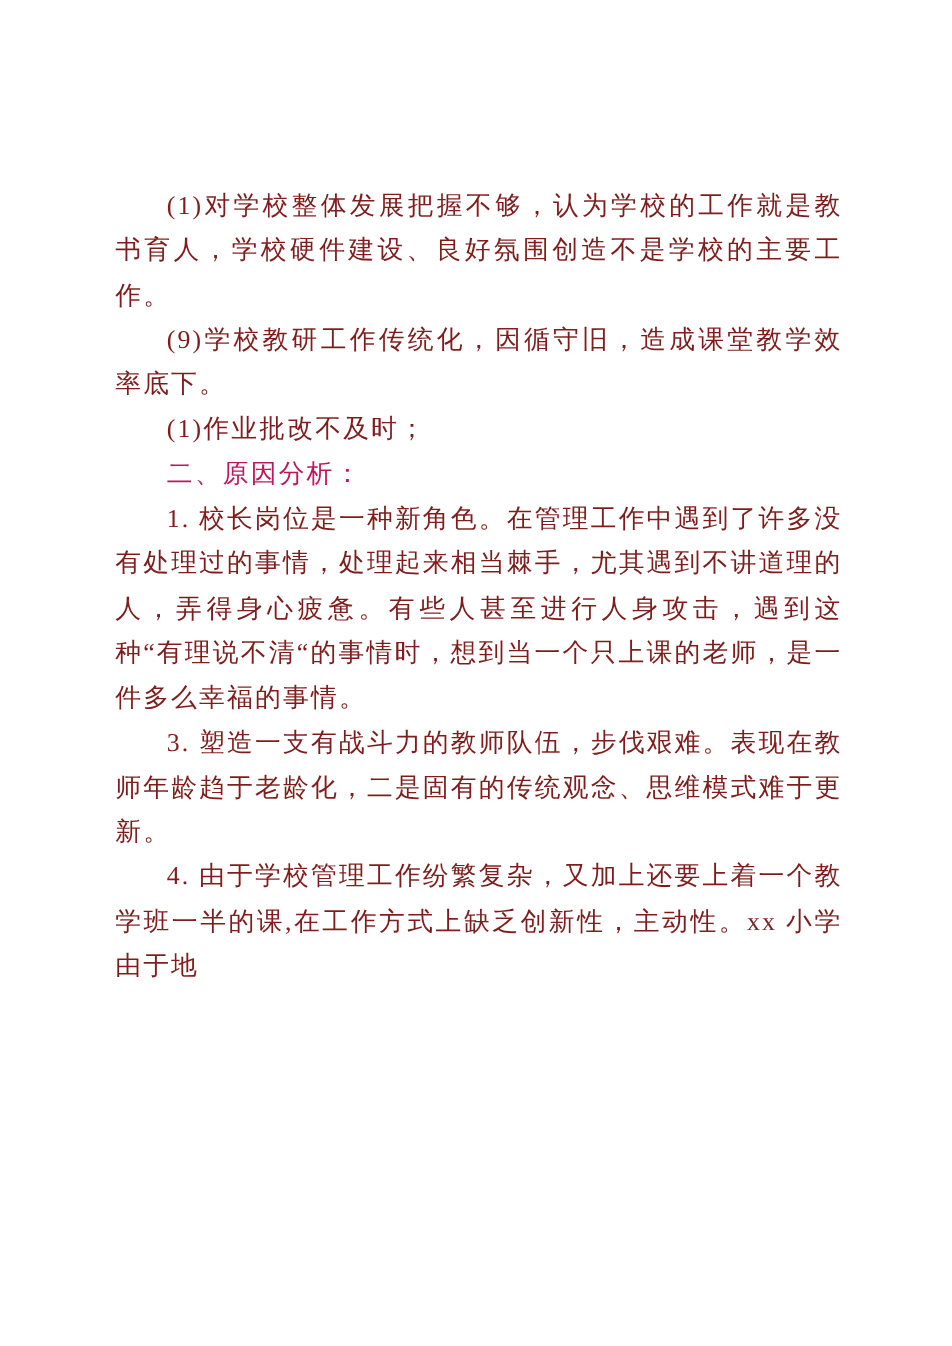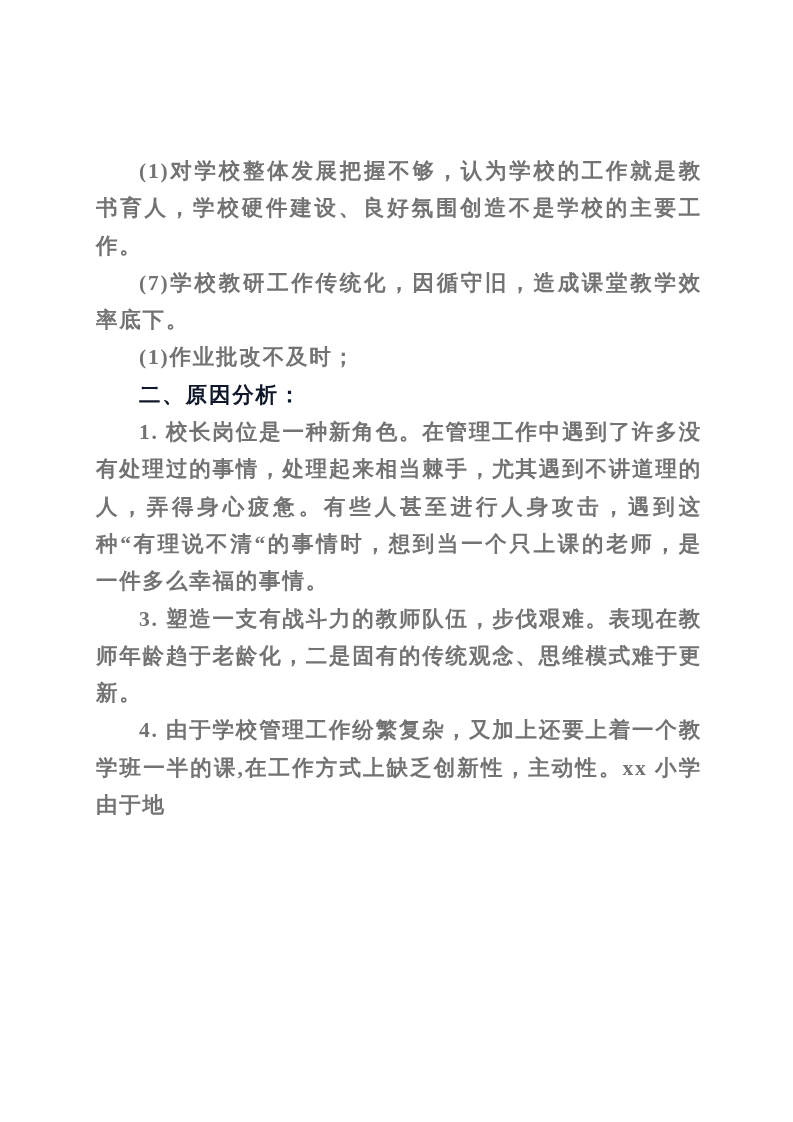--- a/index.html
+++ b/index.html
@@ -19,36 +19,36 @@
   }
   .doc-body {
     width: 606px;
   }
   .para {
     margin: 0;
     padding: 0;
     font-size: 21.5px;
     line-height: 37.3px;
     letter-spacing: 1.8px;
-    color: #737373;
+    color: #7f1d1d;
     text-align: justify;
     text-indent: 2em;
-    font-weight: 700;
+    font-weight: 400;
   }
   .para.heading {
-    font-weight: 700;
-    color: #0f172a;
+    font-weight: 400;
+    color: #be185d;
   }
 </style>
 </head>
 <body>
 
 <div class="page">
   <div class="doc-body">
       <p class="para">(1)对学校整体发展把握不够，认为学校的工作就是教书育人，学校硬件建设、良好氛围创造不是学校的主要工作。</p>
-      <p class="para">(7)学校教研工作传统化，因循守旧，造成课堂教学效率底下。</p>
+      <p class="para">(9)学校教研工作传统化，因循守旧，造成课堂教学效率底下。</p>
       <p class="para">(1)作业批改不及时；</p>
       <p class="para heading">二、原因分析：</p>
       <p class="para">1. 校长岗位是一种新角色。在管理工作中遇到了许多没有处理过的事情，处理起来相当棘手，尤其遇到不讲道理的人，弄得身心疲惫。有些人甚至进行人身攻击，遇到这种“有理说不清“的事情时，想到当一个只上课的老师，是一件多么幸福的事情。</p>
       <p class="para">3. 塑造一支有战斗力的教师队伍，步伐艰难。表现在教师年龄趋于老龄化，二是固有的传统观念、思维模式难于更新。</p>
       <p class="para">4. 由于学校管理工作纷繁复杂，又加上还要上着一个教学班一半的课,在工作方式上缺乏创新性，主动性。xx 小学由于地</p>
     </div>
 </div>
 
 </body></html>

